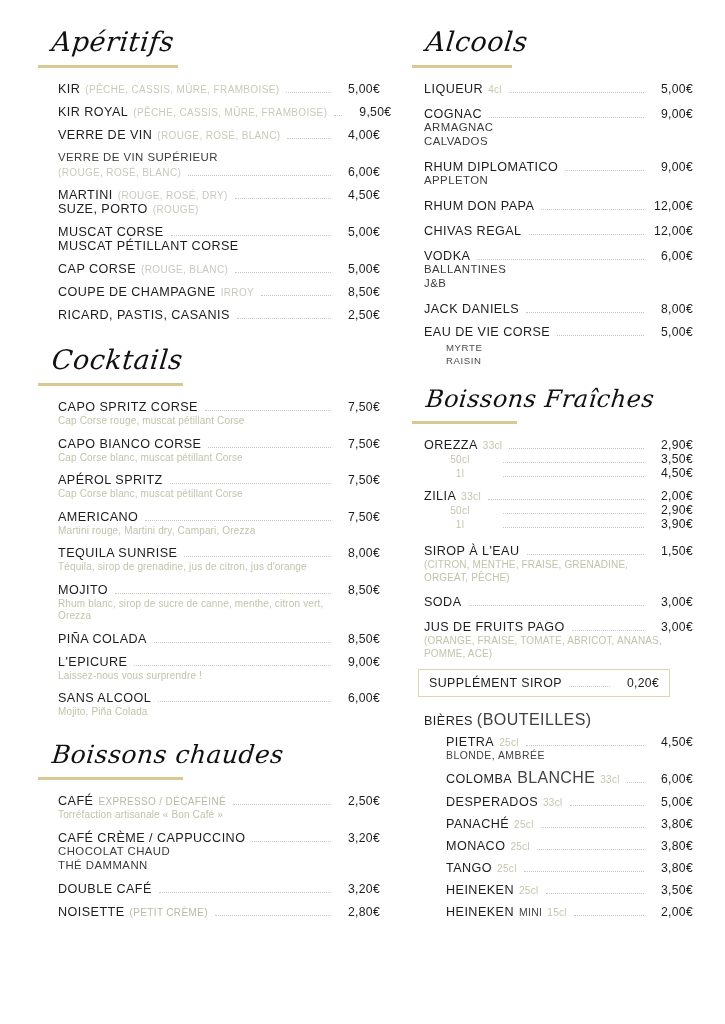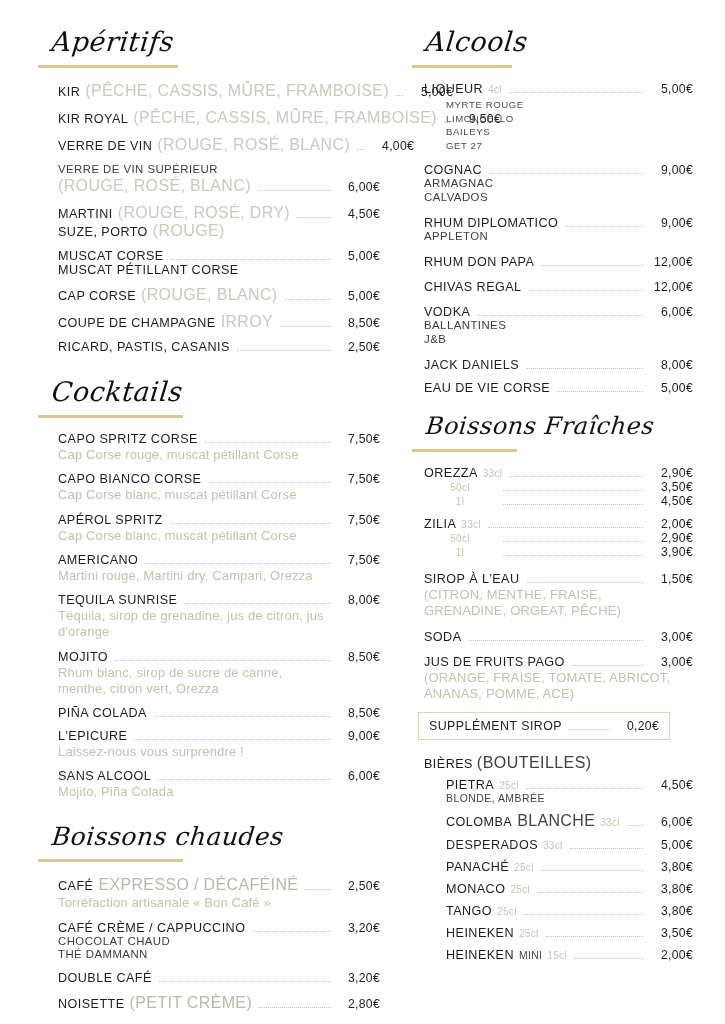--- a/index.html
+++ b/index.html
@@ -65,21 +65,21 @@
 
   .nm {
     font-size: 12.6px;
     letter-spacing: 0.45px;
     color: #1d1d1d;
     white-space: nowrap;
     font-weight: 400;
   }
 
   .qual {
-    font-size: 16px;
+    font-size: 10px;
     letter-spacing: 0.35px;
     color: #c9c9bb;
     white-space: nowrap;
     margin-left: 5px;
   }
   .qual.dark { color: #b9b9a6; }
   .vol { font-size: 10px; color: #c6c4ae; margin-left: 5px; letter-spacing: .3px; }
 
   .dots {
     flex: 1 1 auto;
@@ -93,21 +93,21 @@
     font-size: 12.2px;
     letter-spacing: 0.3px;
     color: #1d1d1d;
     white-space: nowrap;
     text-align: right;
     flex: 0 0 auto;
     min-width: 42px;
   }
 
   .desc {
-    font-size: 13px;
+    font-size: 10px;
     letter-spacing: 0.15px;
     color: #c2c3ab;
     line-height: 1.25;
     margin-top: 1px;
     max-width: 305px;
   }
 
   .subline {
     font-size: 11.4px;
     letter-spacing: 0.45px;
@@ -388,26 +388,20 @@
 
       <div class="items" style="padding-left:20px">
 
         <div class="item">
           <div class="line">
             <span class="nm">LIQUEUR</span>
             <span class="vol">4cl</span>
             <span class="dots"></span>
             <span class="price">5,00€</span>
           </div>
-          <div class="sub-list">
-            <div class="subitem">MYRTE ROUGE</div>
-            <div class="subitem">LIMONCELLO</div>
-            <div class="subitem">BAILEYS</div>
-            <div class="subitem">GET 27</div>
-          </div>
         </div>
 
         <div class="item" style="margin-top:11px">
           <div class="line">
             <span class="nm">COGNAC</span>
             <span class="dots"></span>
             <span class="price">9,00€</span>
           </div>
           <div class="subline">ARMAGNAC</div>
           <div class="subline">CALVADOS</div>
@@ -454,20 +448,24 @@
             <span class="dots"></span>
             <span class="price">8,00€</span>
           </div>
         </div>
 
         <div class="item" style="margin-top:9px">
           <div class="line">
             <span class="nm">EAU DE VIE CORSE</span>
             <span class="dots"></span>
             <span class="price">5,00€</span>
+          </div>
+          <div class="sub-list">
+            <div class="subitem">MYRTE</div>
+            <div class="subitem">RAISIN</div>
           </div>
         </div>
 
       </div>
     </div>
 
     <div class="section" style="margin-top:18px">
       <div class="section-head wide" style="font-size:24px">Boissons Fraîches</div>
       <div class="rule" style="width:105px"></div>
 

